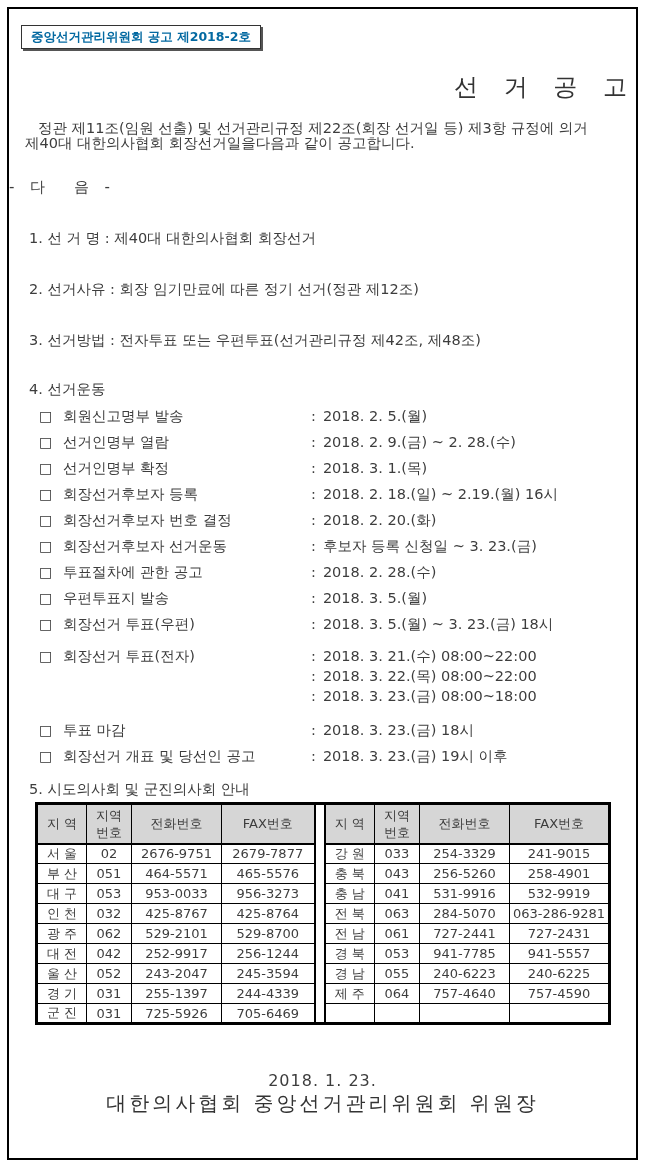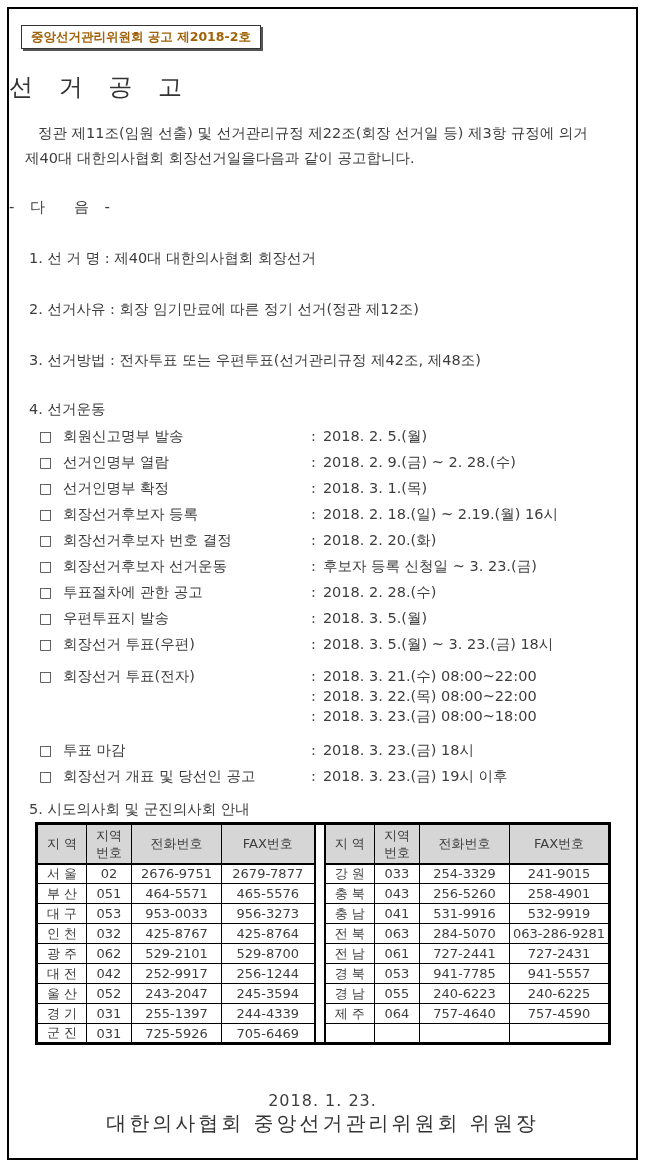--- a/index.html
+++ b/index.html
@@ -20,35 +20,35 @@
     overflow: hidden;
   }
   .notice-box {
     display: inline-block;
     margin: 16px 0 0 12px;
     border: 1px solid #333;
     box-shadow: 2px 2px 0 #555;
     padding: 3px 9px 2px;
     font-size: 12.5px;
     font-weight: bold;
-    color: #a16207;
+    color: #0369a1;
     white-space: nowrap;
   }
   .title {
     margin: 22px 0 0 0;
-    text-align: left;
+    text-align: right;
     font-size: 24px;
     font-weight: normal;
     letter-spacing: 9px;
     color: #333;
   }
   .intro {
     margin: 18px 16px 0 16px;
     font-size: 14.5px;
-    line-height: 25px;
+    line-height: 15px;
     white-space: pre-line;
     text-indent: 13px;
   }
   .daum {
     margin-top: 27px;
     text-align: left;
     font-size: 15px;
     white-space: pre;
     letter-spacing: 2px;
   }

